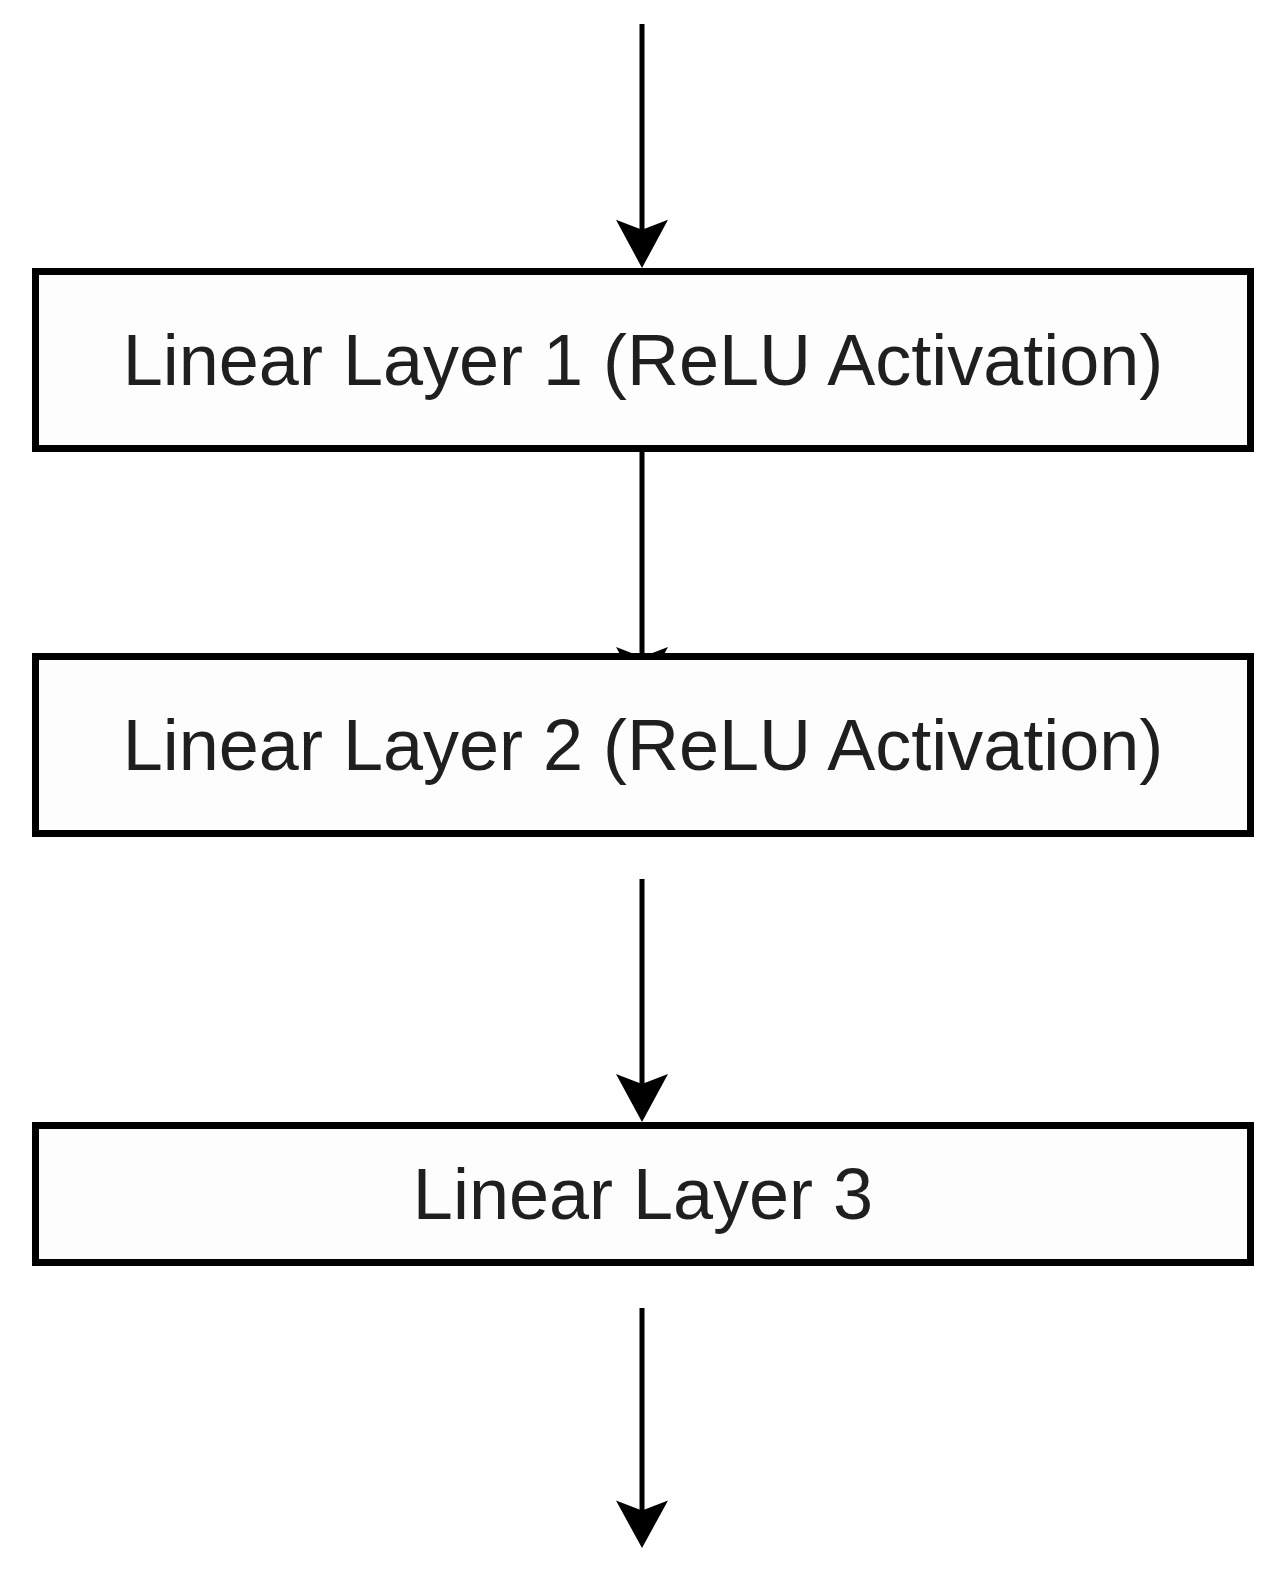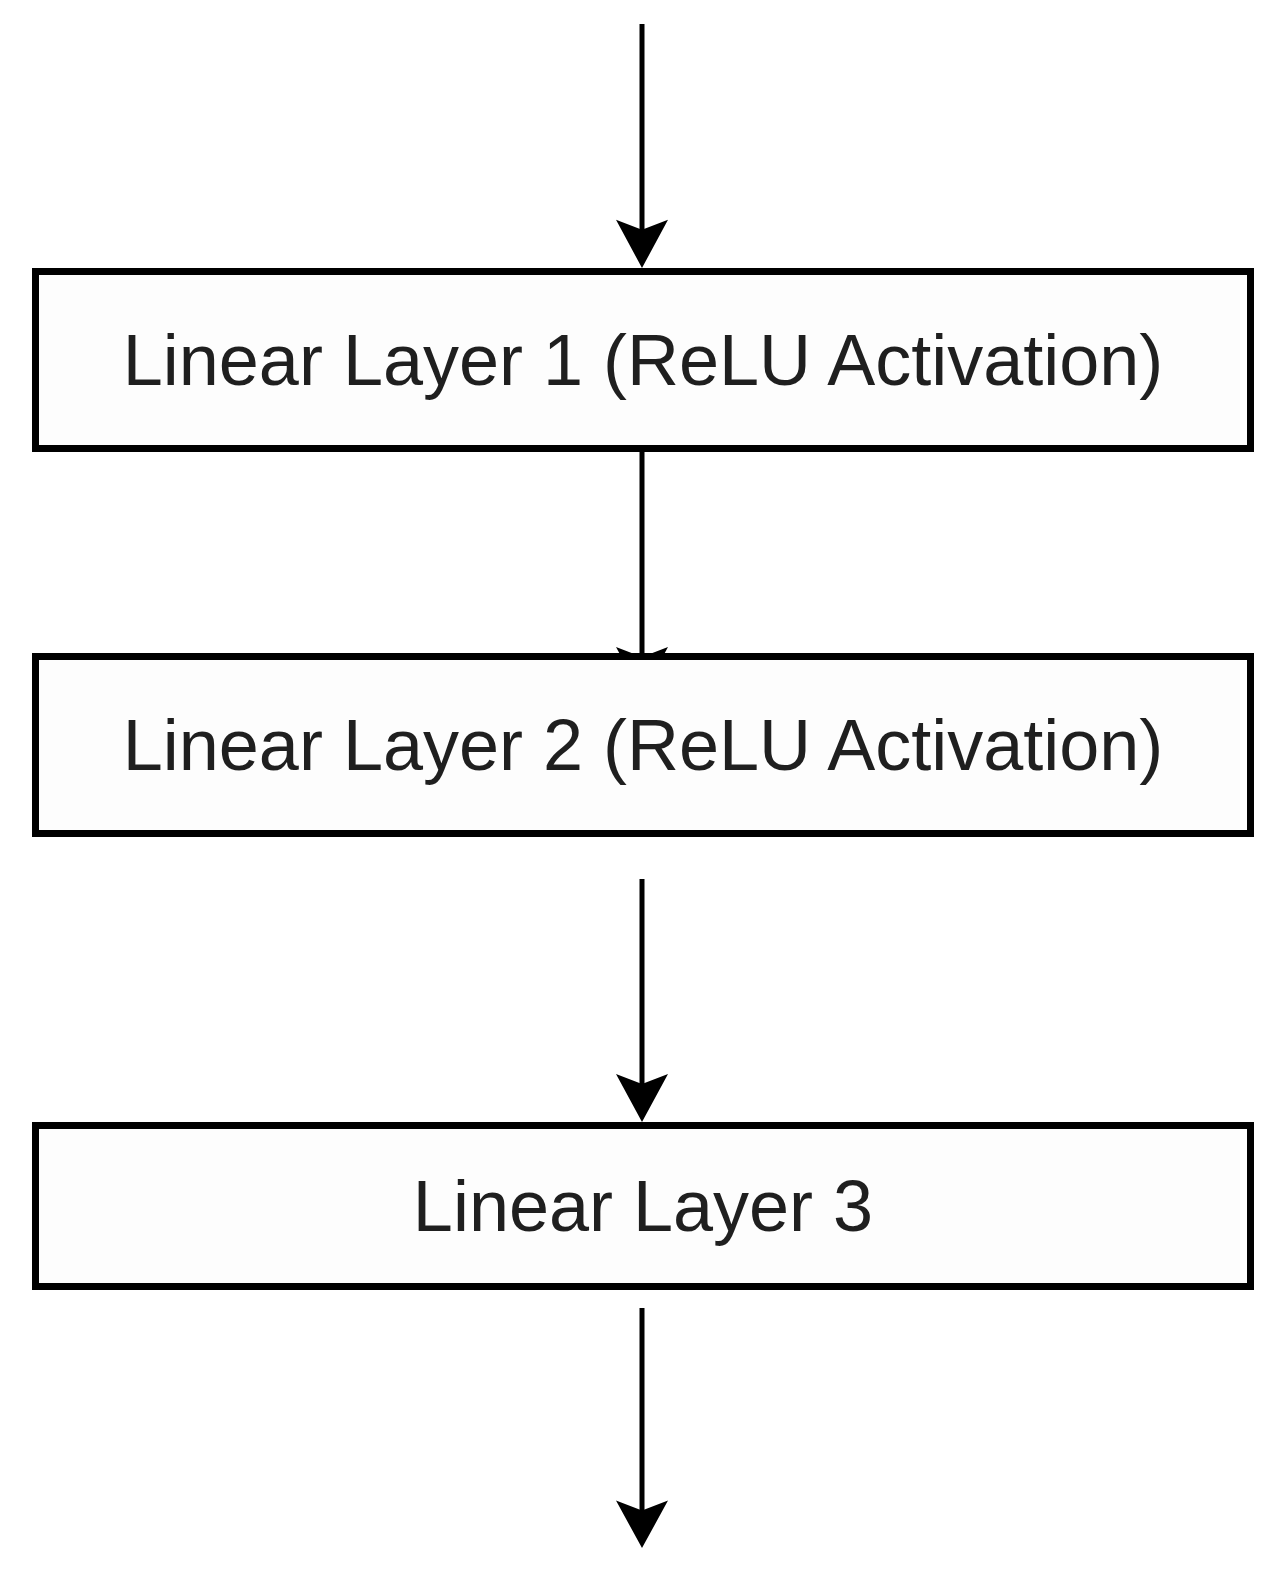--- a/index.html
+++ b/index.html
@@ -35,21 +35,21 @@
     letter-spacing: 0px;
   }
   .arrow {
     position: absolute;
     left: 612px;
     width: 60px;
     display: block;
   }
   #node-1 { top: 268px; }
   #node-2 { top: 653px; }
-  #node-3 { top: 1122px; height: 168px; align-items: center; }
+  #node-3 { top: 1122px; height: 144px; align-items: center; }
 
   #arrow-1 { top: 24px;   height: 244px; }
   #arrow-2 { top: 452px;  height: 243px; }
   #arrow-3 { top: 879px;  height: 243px; }
   #arrow-4 { top: 1308px; height: 240px; }
 </style>
 </head>
 <body>
 
 <div class="canvas">

